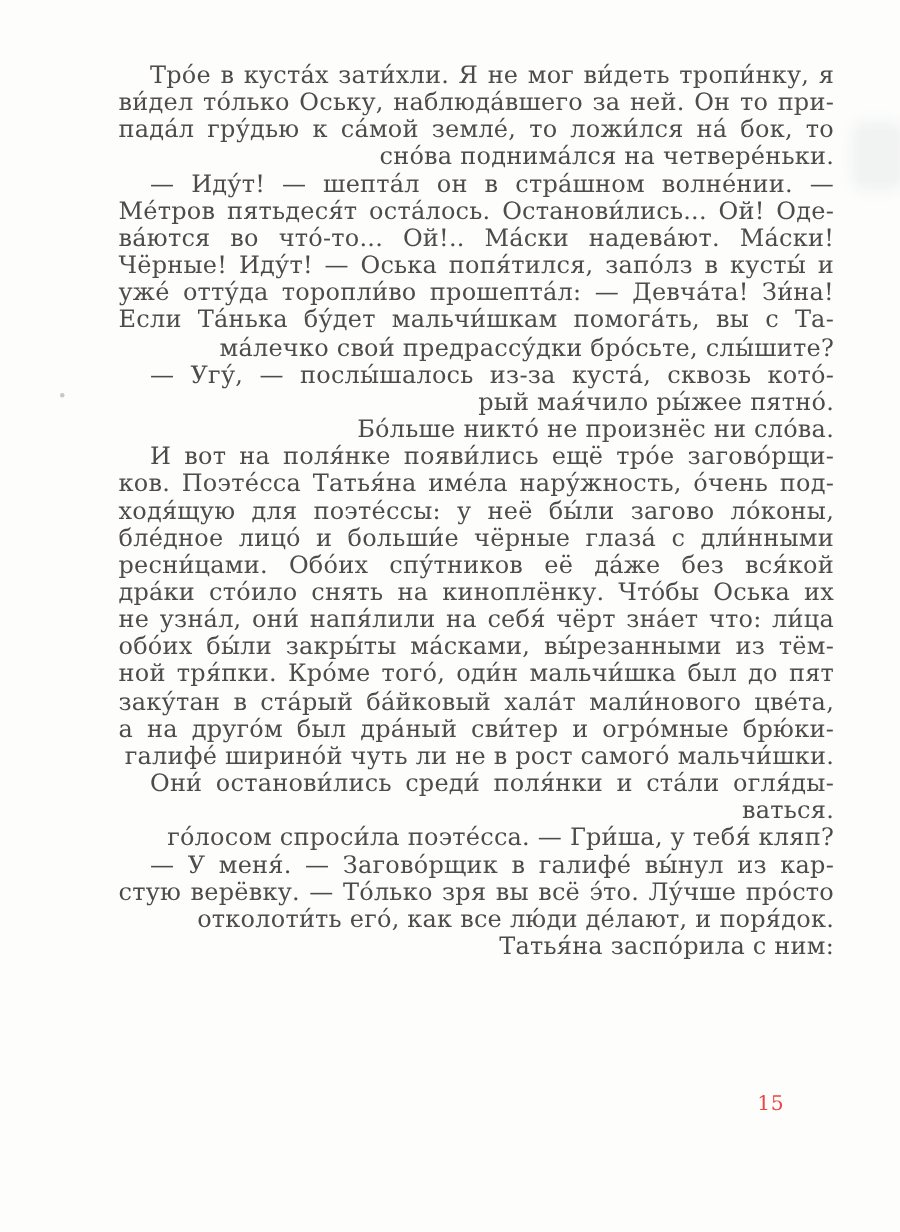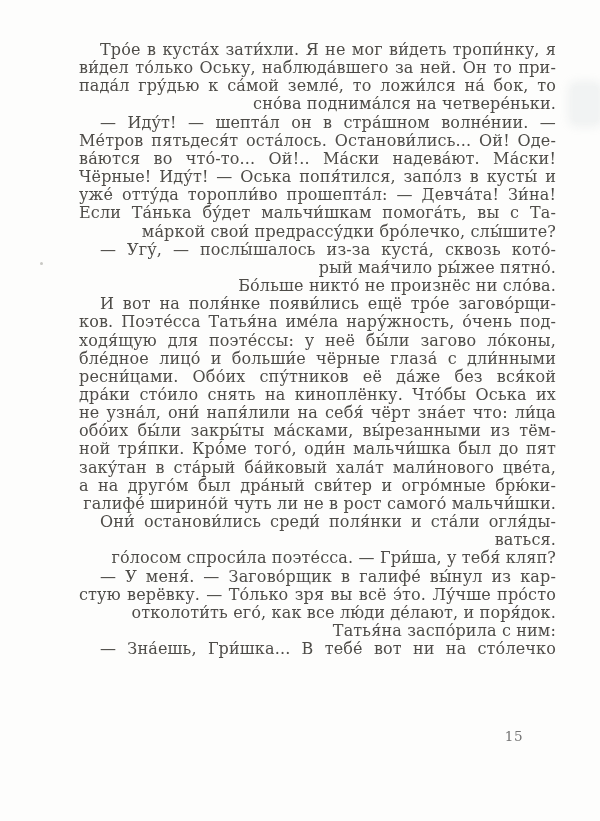--- a/index.html
+++ b/index.html
@@ -28,21 +28,21 @@
     text-align-last: justify;
     -moz-text-align-last: justify;
   }
   .line.first { text-indent: 21px; }
   .page-number {
     position: absolute;
     right: 77px;
     top: 728px;
     font-size: 13.5px;
     letter-spacing: 0.5px;
-    color: #737373;
+    color: #ef4444;
   }
   .scan-smudge {
     position: absolute;
     right: 2px;
     top: 86px;
     width: 25px;
     height: 36px;
     background: #f1f3f3;
     border-radius: 4px;
     box-shadow: 0 0 9px 5px rgba(238, 241, 241, 0.9);
@@ -68,21 +68,21 @@
         <div class="line fill">пада́л гру́дью к са́мой земле́, то ложи́лся на́ бок, то</div>
         <div class="line">сно́ва поднима́лся на четвере́ньки.</div>
       </div>
       <div class="paragraph">
         <div class="line fill first">— Иду́т! — шепта́л он в стра́шном волне́нии. —</div>
         <div class="line fill">Ме́тров пятьдеся́т оста́лось. Останови́лись... Ой! Оде-</div>
         <div class="line fill">ва́ются во что́-то... Ой!.. Ма́ски надева́ют. Ма́ски!</div>
         <div class="line fill">Чёрные! Иду́т! — Оська попя́тился, запо́лз в кусты́ и</div>
         <div class="line fill">уже́ отту́да торопли́во прошепта́л: — Девча́та! Зи́на!</div>
         <div class="line fill">Если Та́нька бу́дет мальчи́шкам помога́ть, вы с Та-</div>
-        <div class="line">ма́ркой свои́ предрассу́дки бро́лечко, слы́шите?</div>
+        <div class="line">ма́лечко свои́ предрассу́дки бро́сьте, слы́шите?</div>
       </div>
       <div class="paragraph">
         <div class="line fill first">— Угу́, — послы́шалось из-за куста́, сквозь кото́-</div>
         <div class="line">рый мая́чило ры́жее пятно́.</div>
       </div>
       <div class="paragraph">
         <div class="line first">Бо́льше никто́ не произнёс ни сло́ва.</div>
       </div>
       <div class="paragraph">
         <div class="line fill first">И вот на поля́нке появи́лись ещё тро́е загово́рщи-</div>
@@ -106,20 +106,17 @@
         <div class="line">го́лосом спроси́ла поэте́сса. — Гри́ша, у тебя́ кляп?</div>
       </div>
       <div class="paragraph">
         <div class="line fill first">— У меня́. — Загово́рщик в галифе́ вы́нул из кар-</div>
         <div class="line fill">стую верёвку. — То́лько зря вы всё э́то. Лу́чше про́сто</div>
         <div class="line">отколоти́ть его́, как все лю́ди де́лают, и поря́док.</div>
       </div>
       <div class="paragraph">
         <div class="line first">Татья́на заспо́рила с ним:</div>
       </div>
-      <div class="paragraph">
-        <div class="line fill first">— Зна́ешь, Гри́шка... В тебе́ вот ни на сто́лечко</div>
-      </div>
     </div>
   <div class="scan-smudge"></div>
   <div class="scan-speck"></div>
   <div class="page-number">15</div>
 </div>
 
 </body></html>

